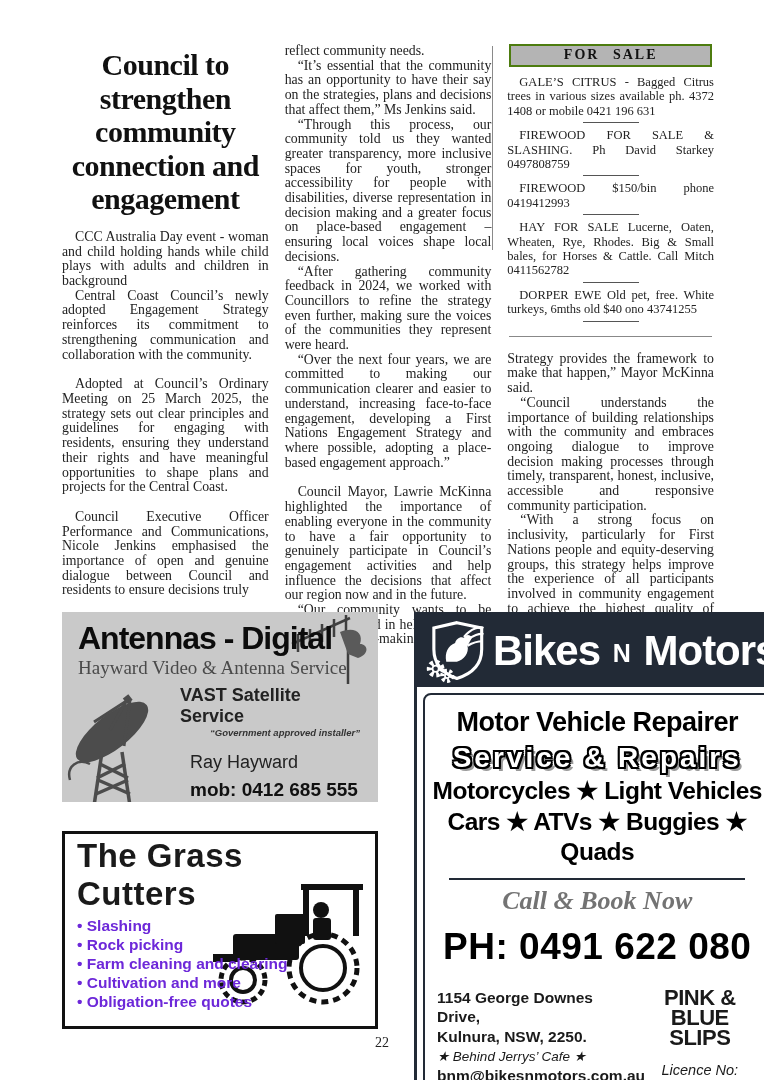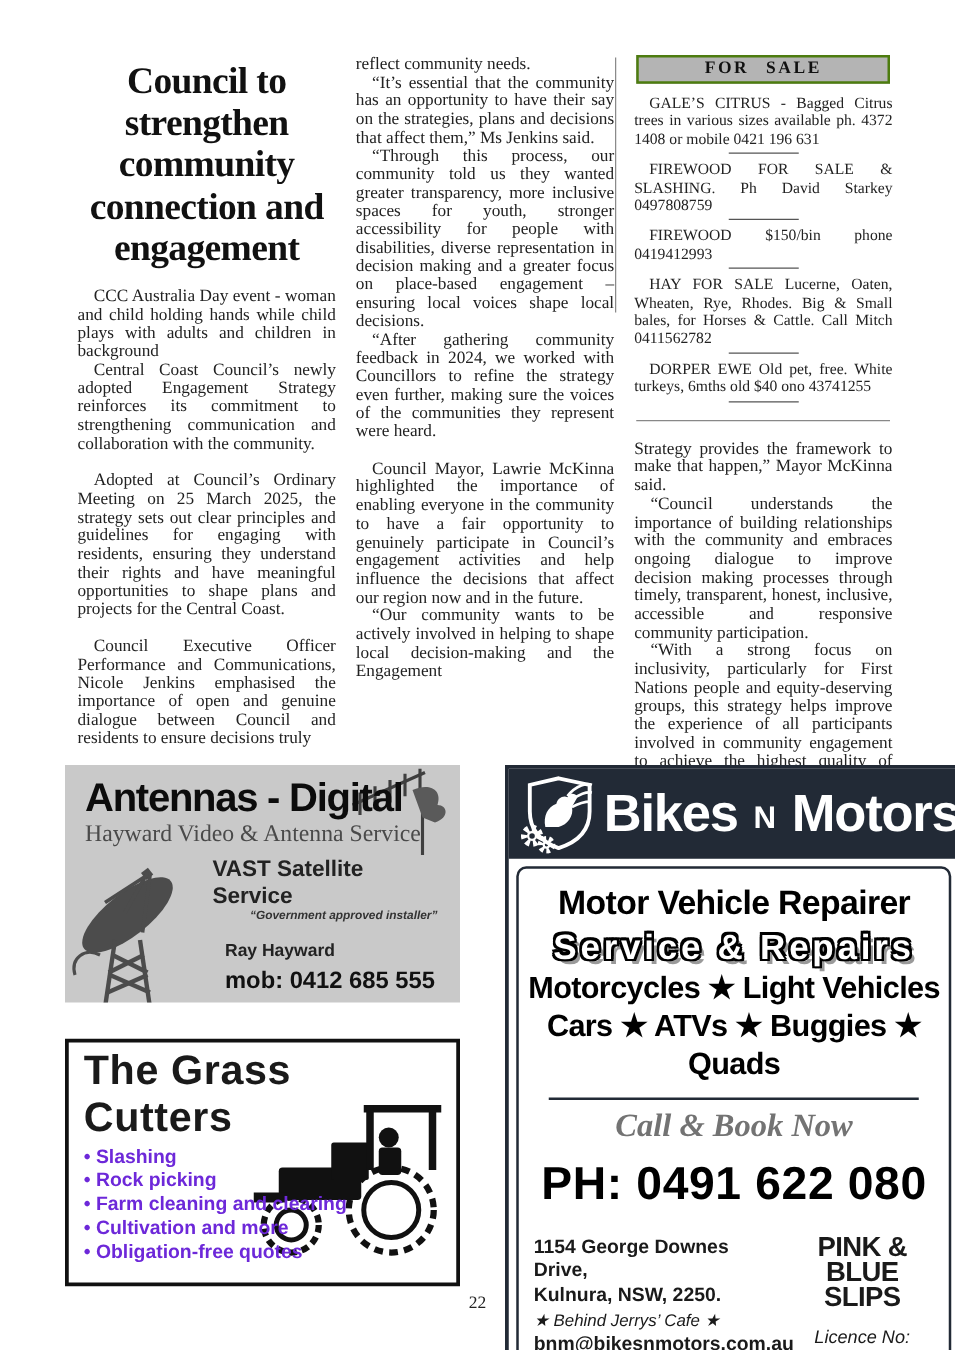--- a/index.html
+++ b/index.html
@@ -37,35 +37,35 @@
     font-weight:bold; font-size:14px; letter-spacing:2px; word-spacing:8px;
     padding:1px 0 2px 0; margin:0 2px 8px 2px; color:#111;
   }
   .classified {
     font-size:12.5px; line-height:14.4px; text-align:justify; text-indent:12px; color:#222;
   }
   .short-rule { width:56px; border-top:1px solid #555; margin:4px auto 5px auto; }
   .long-rule  { border-top:1px solid #888; margin:14px 2px 15px 2px; }
   
   .ads {
-    position:absolute; top:612px; left:52px; width:652px; height:418px;
+    position:absolute; top:612px; left:62px; width:652px; height:418px;
     display:grid; grid-template-columns: 316px 1fr; column-gap:8px;
     font-family:"Liberation Sans", sans-serif;
     gap:36px;
   }
   
   .ad-antennas {
     position:relative; background:#c9c9c9; height:190px; padding:8px 10px 0 16px;
     overflow:hidden;
   }
   .ant-title { font-size:32px; font-weight:bold; letter-spacing:-1px; color:#0c0c0c; position:relative; z-index:2; }
   .ant-sub   { font-family:"Liberation Serif", serif; font-size:19px; color:#4a4a4a; margin-top:0px; }
   .ant-vast  { font-size:18px; font-weight:bold; color:#222; margin:6px 0 0 102px; }
   .ant-appr  { font-size:9.5px; font-weight:bold; font-style:italic; color:#333; margin:0 0 0 132px; }
-  .ant-name  { font-size:14px; font-weight:bold; color:#222; margin:14px 0 0 112px; }
+  .ant-name  { font-size:18px; font-weight:normal; color:#222; margin:14px 0 0 112px; }
   .ant-mob   { font-size:19px; font-weight:bold; color:#111; margin:6px 0 0 112px; }
   .dish-svg   { position:absolute; left:2px; bottom:-4px; z-index:1; }
   .antenna-svg{ position:absolute; right:2px; top:2px; z-index:1; }
   
   .ad-grass {
     position:relative; margin-top:29px; height:198px; background:#fff;
     border:3px solid #111; padding:5px 10px 0 12px; overflow:hidden;
   }
   .grass-title {
     font-family:Liberation Sans, sans-serif; font-weight:bold; font-size:33px;
@@ -134,20 +134,21 @@
       <p class="body-p indent">Central Coast Council’s newly adopted Engagement Strategy reinforces its commitment to strengthening communication and collaboration with the community.</p>
       <p class="body-p indent gap-before">Adopted at Council’s Ordinary Meeting on 25 March 2025, the strategy sets out clear principles and guidelines for engaging with residents, ensuring they understand their rights and have meaningful opportunities to shape plans and projects for the Central Coast.</p>
       <p class="body-p indent gap-before">Council Executive Officer Performance and Communications, Nicole Jenkins emphasised the importance of open and genuine dialogue between Council and residents to ensure decisions truly</p>
     </div>
 
     <div>
       <p class="body-p">reflect community needs.</p>
       <p class="body-p indent">“It’s essential that the community has an opportunity to have their say on the strategies, plans and decisions that affect them,” Ms Jenkins said.</p>
       <p class="body-p indent">“Through this process, our community told us they wanted greater transparency, more inclusive spaces for youth, stronger accessibility for people with disabilities, diverse representation in decision making and a greater focus on place-based engagement – ensuring local voices shape local decisions.</p>
       <p class="body-p indent">“After gathering community feedback in 2024, we worked with Councillors to refine the strategy even further, making sure the voices of the communities they represent were heard.</p>
+      <p class="body-p indent">“Over the next four years, we are committed to making our communication clearer and easier to understand, increasing face-to-face engagement, developing a First Nations Engagement Strategy and where possible, adopting a place-based engagement approach.”</p>
       <p class="body-p indent gap-before">Council Mayor, Lawrie McKinna highlighted the importance of enabling everyone in the community to have a fair opportunity to genuinely participate in Council’s engagement activities and help influence the decisions that affect our region now and in the future.</p>
       <p class="body-p indent">“Our community wants to be actively involved in helping to shape local decision-making and the Engagement</p>
     </div>
 
     <div>
       <div>
         <div class="forsale-box">FOR SALE</div>
         <p class="classified">GALE’S CITRUS - Bagged Citrus trees in various sizes available ph. 4372 1408  or mobile 0421 196 631</p>
         <div class="short-rule"></div>
         <p class="classified">FIREWOOD FOR SALE &amp; SLASHING. Ph David Starkey 0497808759</p>

